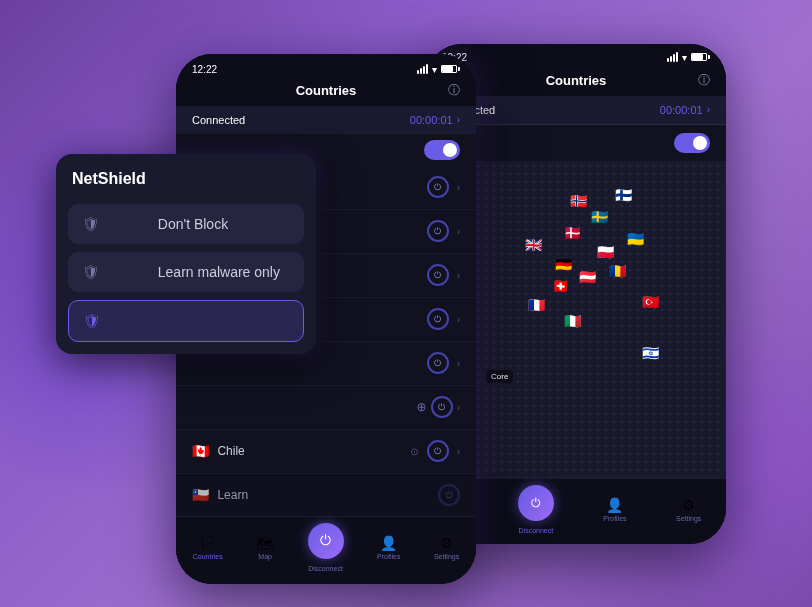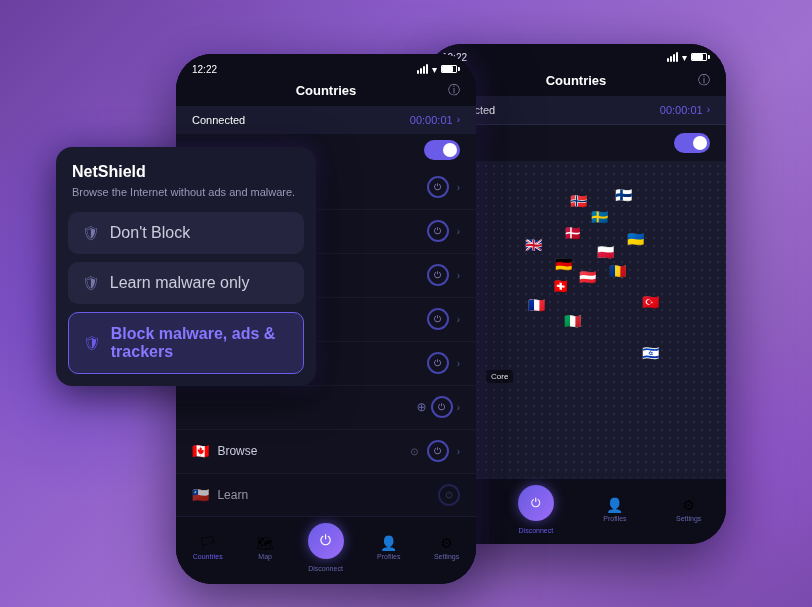--- a/index.html
+++ b/index.html
@@ -324,21 +324,21 @@
       align-items: center;
       justify-content: center;
       margin-bottom: 4px;
       box-shadow: 0 0 12px rgba(107,92,231,0.6);
     }
 
     
     .netshield-popup {
       position: absolute;
       left: 0px;
-      top: 123px;
+      top: 130px;
       width: 260px;
       background: #1a1a2e;
       border-radius: 16px;
       z-index: 10;
       box-shadow: 0 10px 40px rgba(0,0,0,0.6), 0 0 20px rgba(100,60,200,0.3);
       overflow: hidden;
     }
 
     .popup-header {
       padding: 16px 16px 4px;
@@ -391,22 +391,23 @@
       color: #7777aa;
       font-size: 14px;
     }
 
     .popup-option.selected .popup-option-icon {
       color: #6B5CE7;
     }
 
     .popup-option-text {
       color: #ccccdd;
-      font-size: 16px;
+      font-size: 14px;
       font-weight: 500;
+      margin-left: 48px;
     }
 
     .popup-option.selected .popup-option-text {
       color: #8877ff;
       font-weight: 700;
     }
 
     
     .signal-bars {
       display: flex;
@@ -626,21 +627,21 @@
           <div style="display:flex;align-items:center;gap:4px;">
             <span style="color:#6666aa;font-size:12px;">⊕</span>
             <div class="power-btn">⏻</div>
             <span class="chevron">›</span>
           </div>
         </div>
 
         <div class="list-item">
           <div class="list-item-left">
             <span class="country-flag">🇨🇦</span>
-            <span class="list-item-text">Browse</span>
+            <span class="list-item-text">Chile</span>
           </div>
           <div class="list-item-right">
             <span style="color:#555577;font-size:10px;">⊙</span>
             <div class="power-btn">⏻</div>
             <span class="chevron">›</span>
           </div>
         </div>
 
         <div class="list-item" style="opacity:0.7;">
           <div class="list-item-left">
@@ -679,36 +680,34 @@
         </div>
       </div>
 
     </div>
   </div>
 
   <div class="netshield-popup">
 
     <div class="popup-header">
       <div class="popup-title">NetShield</div>
-      <div class="popup-subtitle">Browse the Internet without ads and malware.</div>
     </div>
 
     <div class="popup-options">
 
       <div class="popup-option">
         <span class="popup-option-icon">🛡</span>
         <span class="popup-option-text">Don't Block</span>
       </div>
 
       <div class="popup-option">
         <span class="popup-option-icon">🛡</span>
         <span class="popup-option-text">Learn malware only</span>
       </div>
 
       <div class="popup-option selected">
         <span class="popup-option-icon">🛡</span>
-        <span class="popup-option-text">Block malware, ads &amp; trackers</span>
       </div>
 
     </div>
   </div>
 
 </div>
 
 </body></html>

